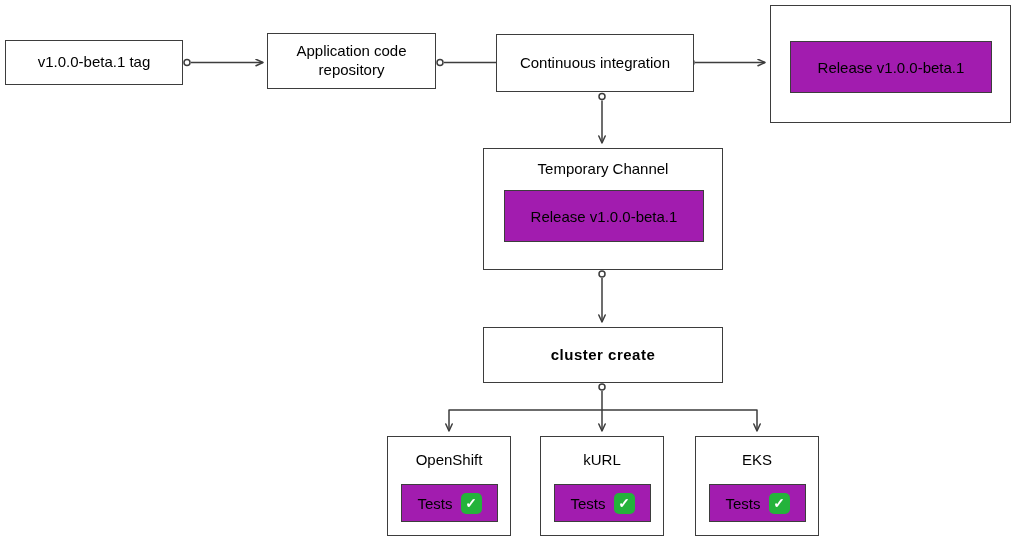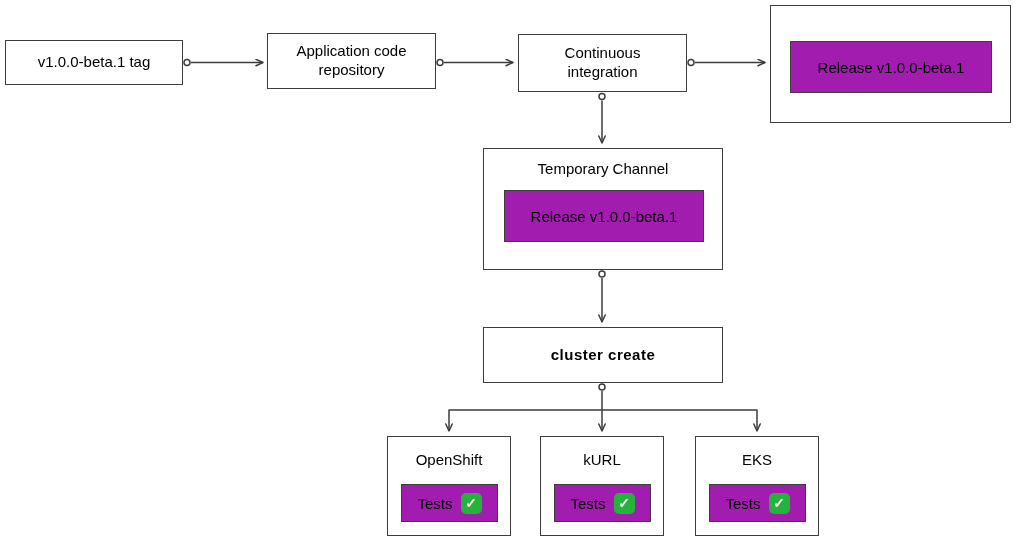--- a/index.html
+++ b/index.html
@@ -142,21 +142,21 @@
   </svg>
 
   <div class="node" style="left:5px;top:40px;width:178px;height:45px">
     <span class="label">v1.0.0-beta.1 tag</span>
   </div>
 
   <div class="node" style="left:267px;top:33px;width:169px;height:56px">
     <span class="label">Application code repository</span>
   </div>
 
-  <div class="node" style="left:518px;top:34px;width:169px;height:58px">
+  <div class="node" style="left:496px;top:34px;width:198px;height:58px">
     <span class="label">Continuous integration</span>
   </div>
 
   <div class="group" style="left:770px;top:5px;width:241px;height:118px">
     <div class="inner" style="left:19px;top:35px;width:202px;height:52px">
       <span>Release v1.0.0-beta.1</span>
     </div>
   </div>
 
   <div class="group" style="left:483px;top:148px;width:240px;height:122px">

